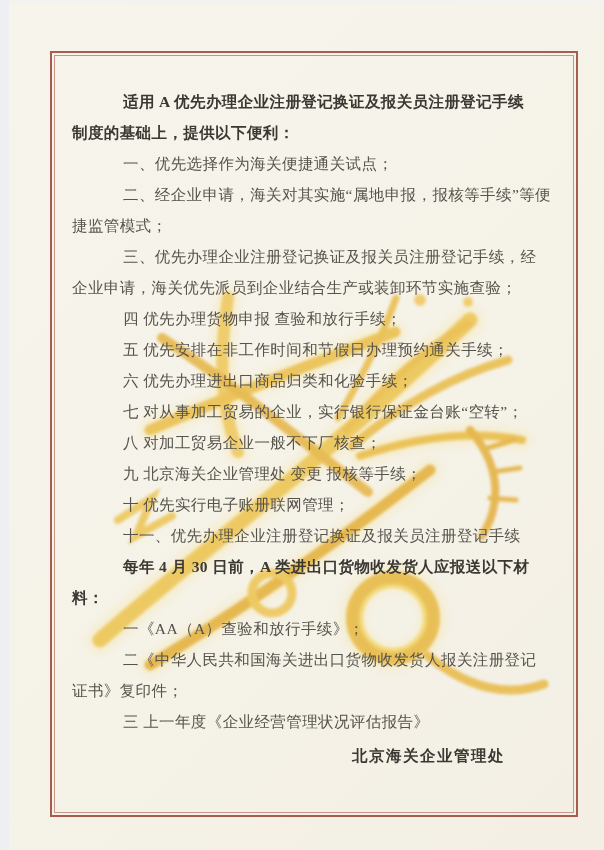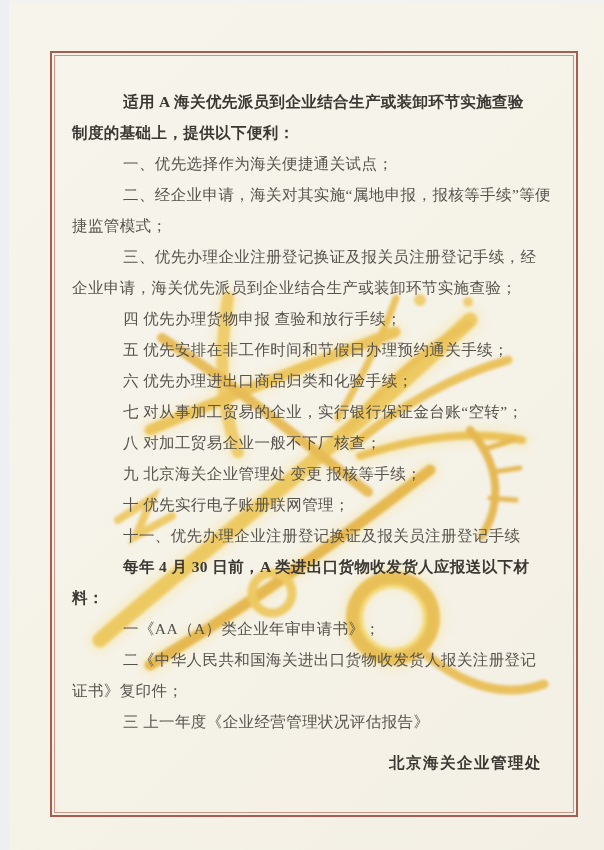--- a/index.html
+++ b/index.html
@@ -46,27 +46,26 @@
     font-size: 15.5px;
     line-height: 31px;
     letter-spacing: 0.4px;
     color: #56524c;
   }
   .line { white-space: nowrap; }
   .indent { text-indent: 51px; }
   .bold { font-weight: bold; color: #3b3833; }
   .gap { }
   .signature {
-    margin-top: 10px;
+    margin-top: 3px;
     padding-left: 280px;
     font-weight: bold;
     color: #3b3833;
     white-space: nowrap;
     letter-spacing: 1.5px;
-    text-align: right;
   }
 </style>
 </head>
 <body>
 
 <div class="page">
 
   <div class="scan-edge-top"></div>
   <div class="scan-edge-left"></div>
 
@@ -128,37 +127,37 @@
 
       <path d="M428,656 C468,688 506,698 544,684" stroke="#e7b53a" stroke-width="9"></path>
     </g>
   </svg>
 
   <div class="frame-outer">
     <div class="frame-inner"></div>
   </div>
 
   <div class="doc-text">
-    <div class="line bold indent">适用 A 海关优先派员到企业结合生产或装卸环节实施查验</div>
+    <div class="line bold indent">适用 A 优先办理企业注册登记换证及报关员注册登记手续</div>
     <div class="line bold">制度的基础上，提供以下便利：</div>
     <div class="line indent">一、优先选择作为海关便捷通关试点；</div>
     <div class="line indent">二、经企业申请，海关对其实施“属地申报，报核等手续”等便</div>
     <div class="line">捷监管模式；</div>
     <div class="line indent">三、优先办理企业注册登记换证及报关员注册登记手续，经</div>
     <div class="line">企业申请，海关优先派员到企业结合生产或装卸环节实施查验；</div>
     <div class="line indent">四 优先办理货物申报 查验和放行手续；</div>
     <div class="line indent">五 优先安排在非工作时间和节假日办理预约通关手续；</div>
     <div class="line indent">六 优先办理进出口商品归类和化验手续；</div>
     <div class="line indent">七 对从事加工贸易的企业，实行银行保证金台账“空转”；</div>
     <div class="line indent">八 对加工贸易企业一般不下厂核查；</div>
     <div class="line indent">九 北京海关企业管理处 变更 报核等手续；</div>
     <div class="line indent">十 优先实行电子账册联网管理；</div>
     <div class="line indent">十一、优先办理企业注册登记换证及报关员注册登记手续</div>
     <div class="line bold indent gap">每年 4 月 30 日前，A 类进出口货物收发货人应报送以下材</div>
     <div class="line bold">料：</div>
-    <div class="line indent gap">一《AA（A）类企业年审申请书》；</div>
+    <div class="line indent gap">一《AA（A）查验和放行手续》；</div>
     <div class="line indent">二《中华人民共和国海关进出口货物收发货人报关注册登记</div>
     <div class="line">证书》复印件；</div>
     <div class="line indent">三 上一年度《企业经营管理状况评估报告》</div>
     <div class="signature">北京海关企业管理处</div>
   </div>
 
 </div>
 
 </body></html>

